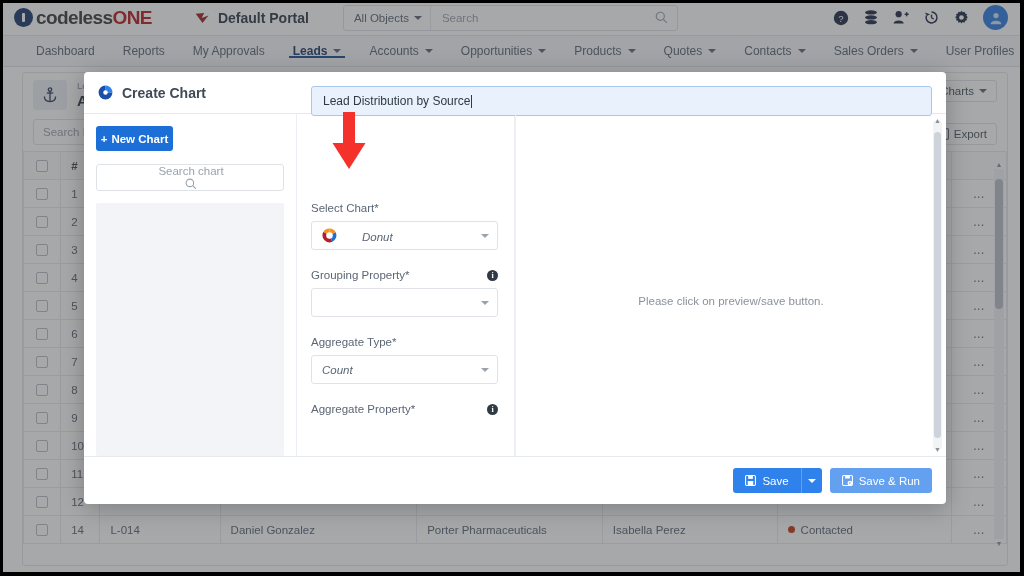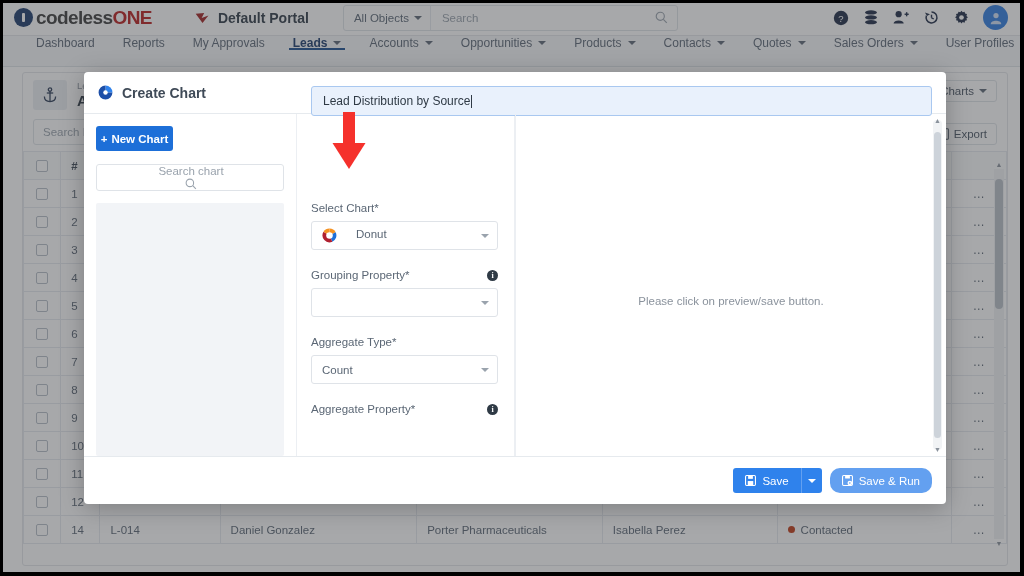--- a/index.html
+++ b/index.html
@@ -70,21 +70,21 @@
   .topicons { margin-left: auto; display: flex; align-items: center; gap: 14px; padding-right: 2px;}
   .ti { width: 16px; height: 16px; display: flex; align-items: center; justify-content: center; color: #2b3b55;}
   .avatar {
     width: 25px; height: 25px; border-radius: 50%;
     background: #2f7de0; display: flex; align-items: center; justify-content: center;
   }
 
   .navbar {
     height: 31px; background: #f6f7f9;
     border-bottom: 1px solid #dfe3e8;
-    display: flex; align-items: flex-start; padding-left: 22px;
+    display: flex; align-items: center; padding-left: 22px;
     font-size: 12px;
   }
   .navitem {
     display: flex; align-items: center; gap: 6px;
     padding: 0 14px; color: #5b6775; position: relative;
     white-space: nowrap;
   }
   .navitem.active { color: #1a3a6b; font-weight: bold; }
   .navitem.active::after {
     content: ""; position: absolute; left: 10px; right: 10px; bottom: 0;
@@ -204,21 +204,21 @@
     margin-left: auto; width: 11px; height: 11px; border-radius: 50%;
     background: #2f3a45; color: #fff; font-size: 8px; font-weight: bold;
     display: flex; align-items: center; justify-content: center;
     font-family: "Liberation Serif", serif;
   }
   .select {
     height: 29px; border: 1px solid #dfe3e8; border-radius: 3px;
     display: flex; align-items: center; padding: 0 8px 0 10px;
     font-size: 11.5px; color: #5b6775; margin-bottom: 19px; background: #fff;
   }
-  .select .val { flex: 1; display: flex; align-items: flex-start; gap: 19px; }
+  .select .val { flex: 1; display: flex; align-items: flex-end; gap: 25px; font-style: italic; }
   .sel-caret { width: 0; height: 0; border-left: 4px solid transparent; border-right: 4px solid transparent; border-top: 4.5px solid #9aa3ad; }
 
   .namearea {
     position: absolute; left: 213px; top: 0; right: 0; height: 88px;
     padding: 14px 14px 0 14px;
   }
   .namelbl { font-size: 11.5px; color: #5b6775; margin-bottom: 7px; }
   .nameinput {
     height: 30px; border: 1px solid #a9c8f0; border-radius: 3px;
     background: #e9f1fc; display: flex; align-items: center;
@@ -249,21 +249,21 @@
     background: #2f82ec; color: #fff; font-size: 11.5px;
     height: 25px; padding: 0 12px; border-radius: 3px 0 0 3px;
     display: flex; align-items: center; gap: 6px;
   }
   .btn-save-caret {
     background: #2f82ec; border-left: 1px solid #63a0f0; width: 21px; height: 25px;
     border-radius: 0 3px 3px 0; display: flex; align-items: center; justify-content: center;
   }
   .btn-saverun {
     background: #63a0f0; color: #fff; font-size: 11.5px;
-    height: 25px; padding: 0 12px; border-radius: 10px;
+    height: 25px; padding: 0 12px; border-radius: 3px;
     display: flex; align-items: center; gap: 6px;
   }
 
   
   #redarrow { position: absolute; left: 332px; top: 112px; width: 34px; height: 58px; }
 </style>
 </head>
 <body>
 
 <div id="app">
@@ -362,25 +362,25 @@
         </div>
       <div class="navitem">
           <span>Opportunities</span>
           <span class="caret"></span>
         </div>
       <div class="navitem">
           <span>Products</span>
           <span class="caret"></span>
         </div>
       <div class="navitem">
+          <span>Quotes</span>
+          <span class="caret"></span>
+        </div>
+      <div class="navitem">
           <span>Contacts</span>
-          <span class="caret"></span>
-        </div>
-      <div class="navitem">
-          <span>Quotes</span>
           <span class="caret"></span>
         </div>
       <div class="navitem">
           <span>Sales Orders</span>
           <span class="caret"></span>
         </div>
       <div class="navitem">
           <span>User Profiles</span>
           <span class="caret"></span>
         </div>

